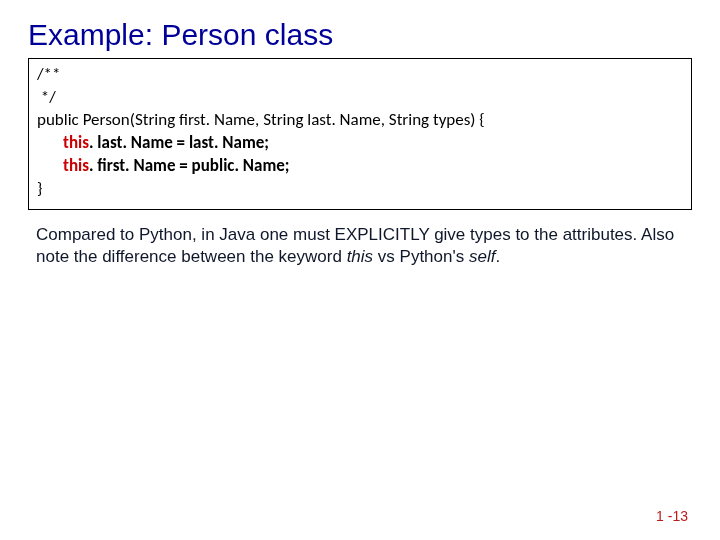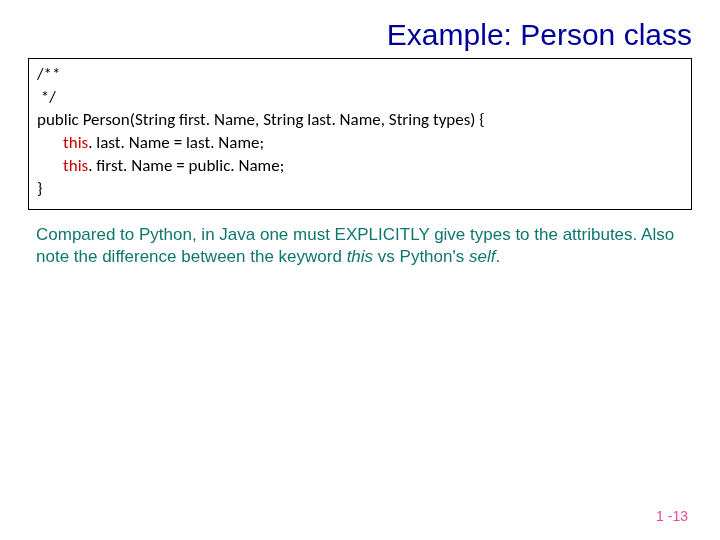--- a/index.html
+++ b/index.html
@@ -5,51 +5,51 @@
     * { margin: 0; padding: 0; box-sizing: border-box; }
     body {
       width: 720px;
       height: 540px;
       background: #ffffff;
       font-family: Arial, Helvetica, sans-serif;
       position: relative;
       padding: 18px 28px;
     }
     .title {
-      text-align: right;
+      text-align: left;
       font-size: 30px;
       color: #000099;
       margin-bottom: 6px;
       font-weight: normal;
     }
     .code-box {
       border: 1px solid #000;
       padding: 4px 8px 8px 8px;
       font-size: 17px;
       line-height: 1.35;
       font-family: Calibri, Arial, sans-serif;
       color: #000;
     }
     .code-line { white-space: pre; }
-    .indent1 { padding-left: 26px; }
+    .indent1 { padding-left: 26px; font-weight: bold; }
     .kw-this { color: #cc0000; }
     .paragraph {
       margin-top: 14px;
       padding: 0 8px;
       font-size: 17px;
       line-height: 1.3;
-      color: #0f766e;
+      color: #0f172a;
     }
     .italic { font-style: italic; }
     .page-num {
       position: absolute;
       bottom: 16px;
       right: 32px;
       font-size: 14px;
-      color: #ec4899;
+      color: #b91c1c;
     }
   </style>
 </head>
 <body>
 
 <h1 class="title">Example: Person class</h1>
 
 <div class="code-box">
   <div class="code-line">/**</div>
   <div class="code-line"> */</div>

